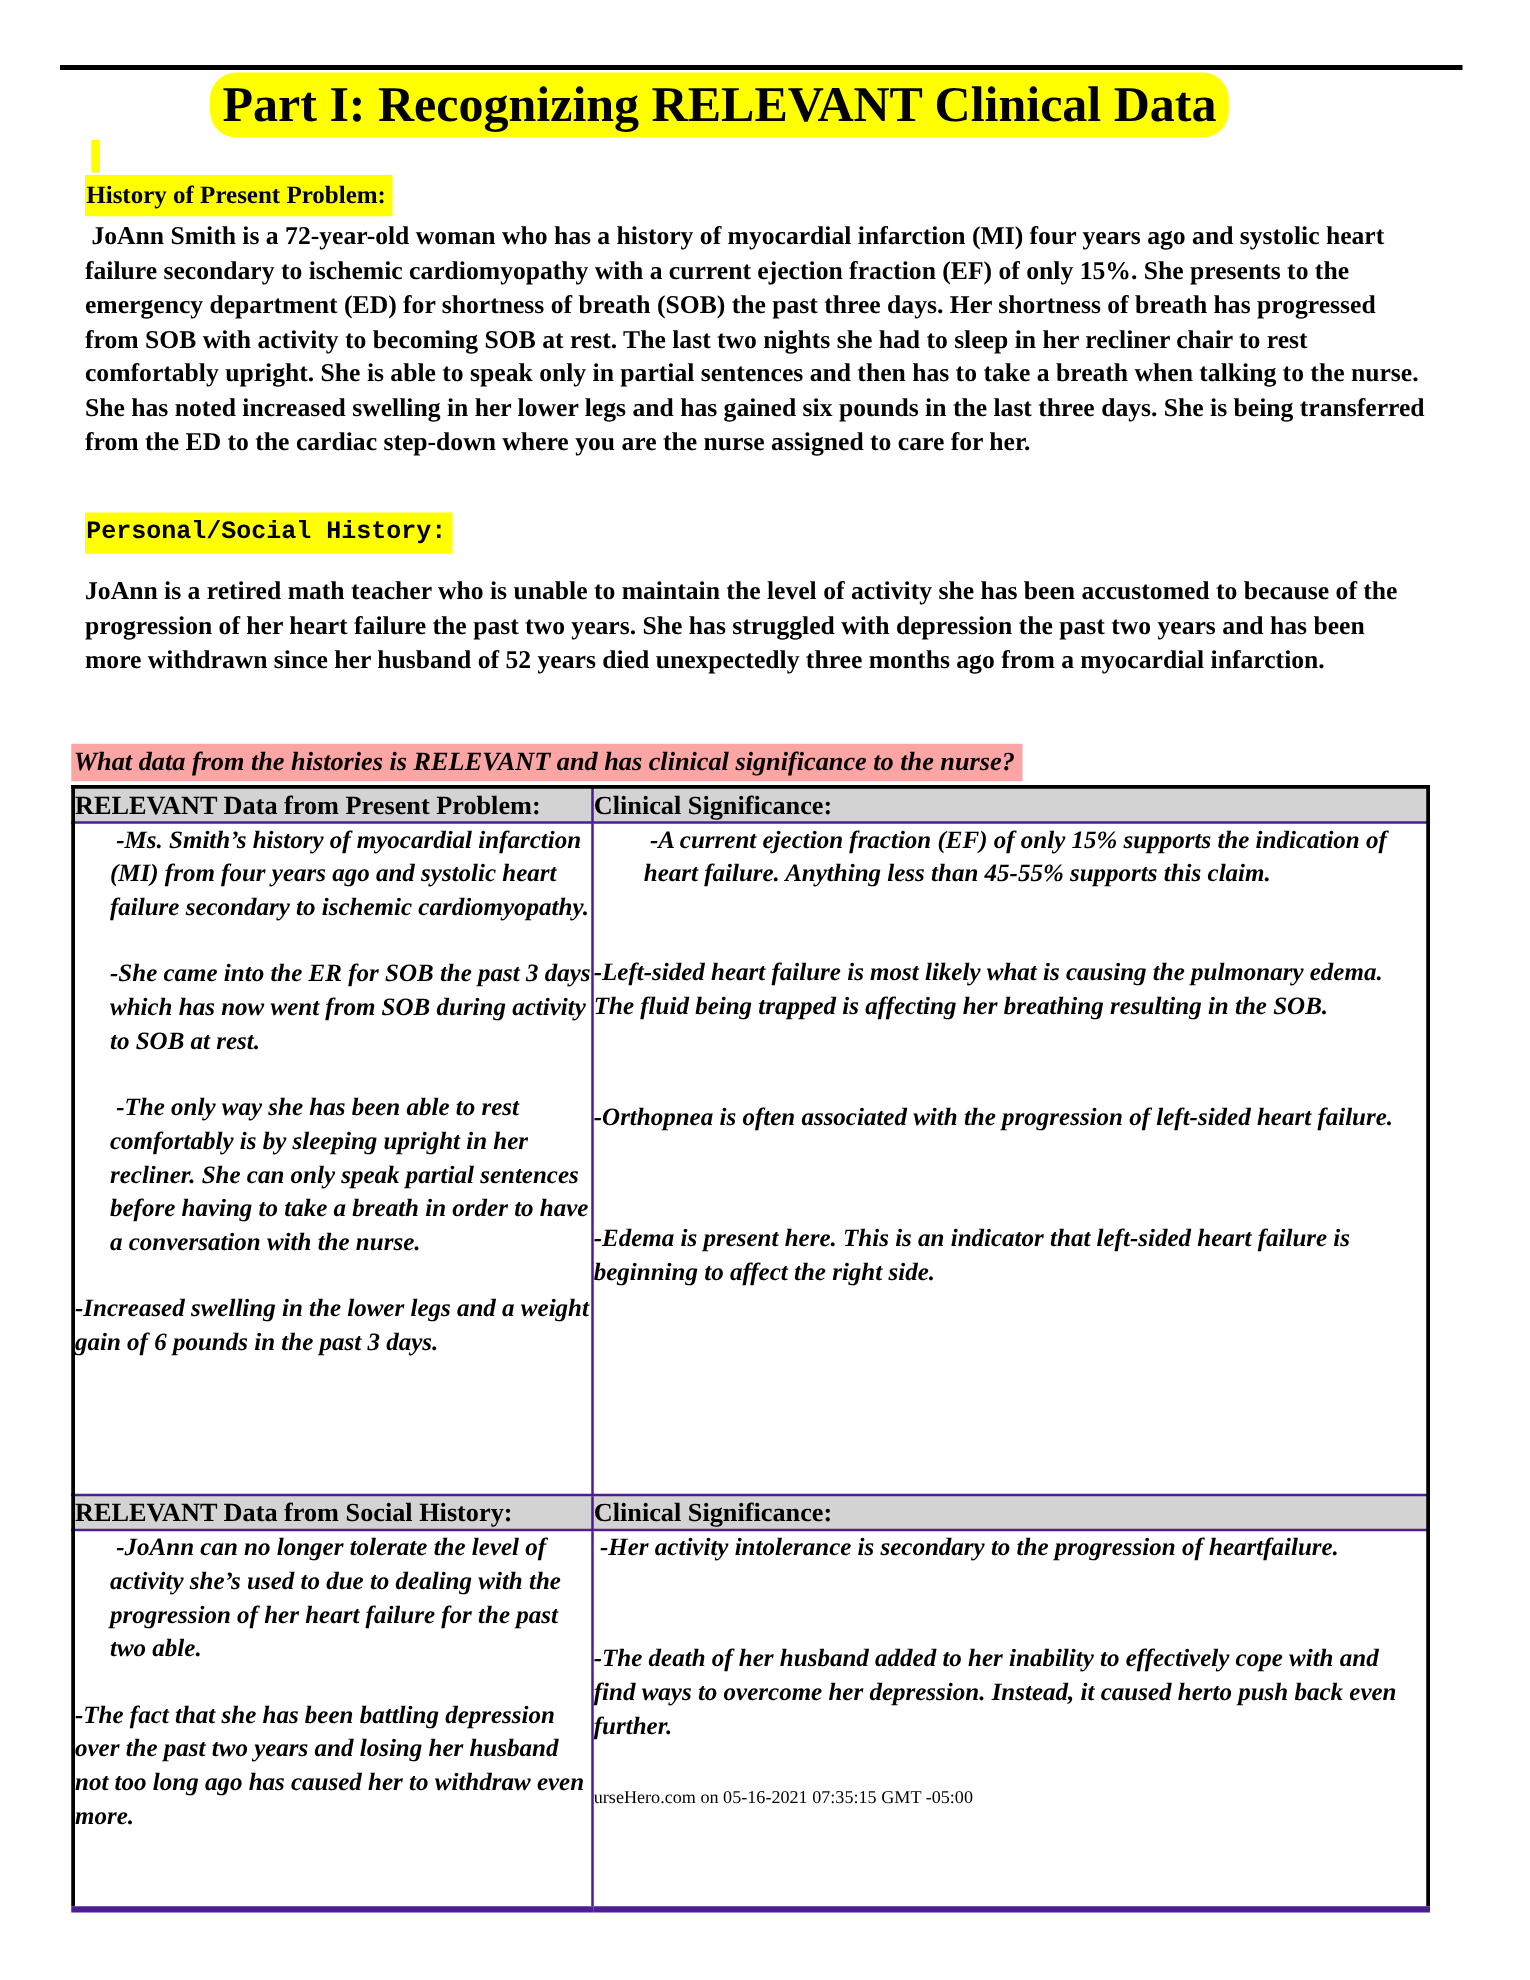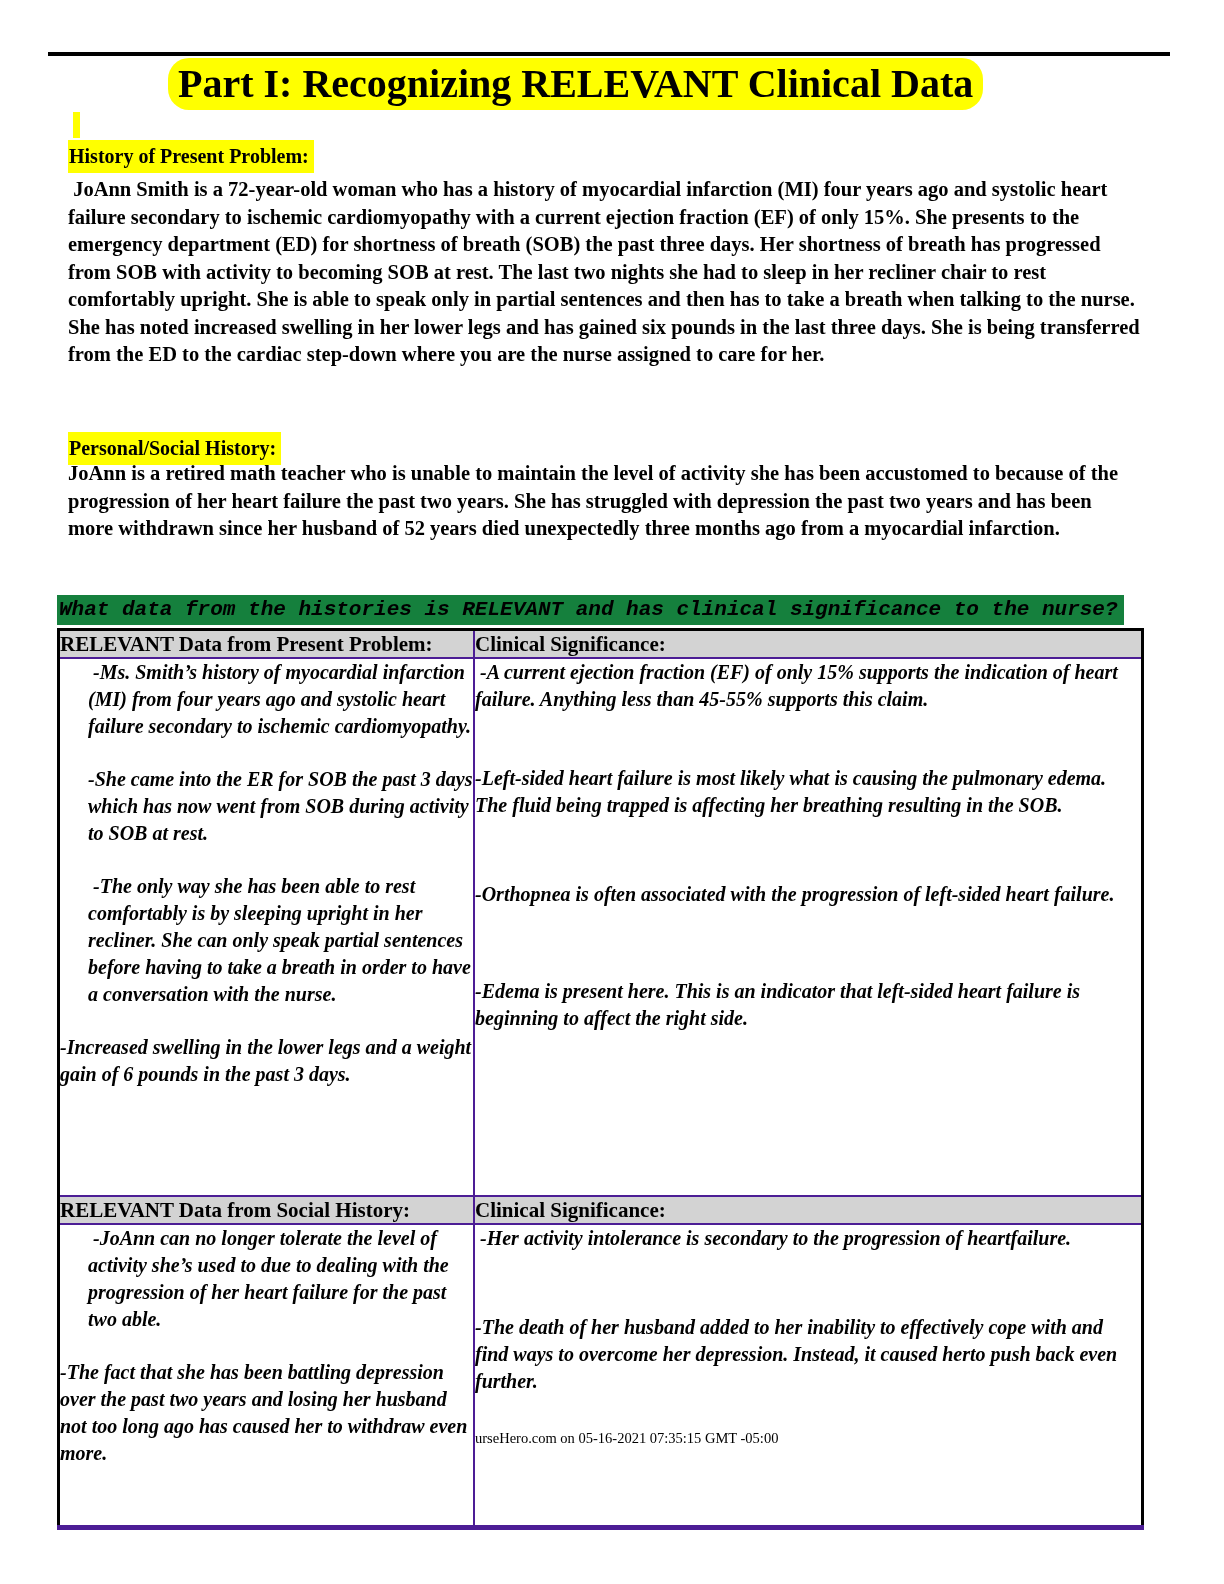--- a/index.html
+++ b/index.html
@@ -13,21 +13,21 @@
     position:absolute;left:168px;top:58px;
     font-size:40px;font-weight:700;line-height:48px;
     padding:2px 10px;white-space:nowrap;
   }
   .stray-mark{position:absolute;left:73px;top:112px;width:7px;height:26px;}
   .sec-heading{
     position:absolute;font-size:20px;font-weight:700;line-height:30px;
     padding:1px 5px 2px 1px;white-space:nowrap;
   }
   .heading-1{left:68px;top:140px;}
-  .heading-2{left:68px;top:432px;}
+  .heading-2{left:68px;top:410px;font-family:Liberation Mono, monospace;}
   .body-par{
     position:absolute;left:68px;width:1072px;
     font-size:20.5px;font-weight:700;line-height:27.5px;
     white-space:pre-wrap;
   }
   .par-1{top:176px;}
   .par-2{top:460px;}
   .question{
     position:absolute;left:57px;top:595px;
     font-size:21px;font-weight:700;font-style:italic;line-height:27px;
@@ -47,21 +47,21 @@
   tr.content-row-2 td{height:300px;border-bottom-width:5px;}
   td.cell{padding:6px 10px 4px 8px;}
   .cell p{
     margin:0;font-size:20px;font-weight:700;font-style:italic;
     line-height:27px;white-space:pre-wrap;
   }
   .col-left{width:413px;}
   .col-right{width:666px;}
   
   .mb-s{margin-bottom:26px !important;padding-left:28px;}
-  .mb-m{margin-bottom:52px !important;}
+  .mb-m{margin-bottom:52px !important;padding-left:40px;}
   .mb-l{margin-bottom:62px !important;}
   .mb-xl{margin-bottom:70px !important;}
   .footer-line{
     margin-top:34px;font-size:14.5px;font-weight:400;font-style:normal;
     line-height:18px;white-space:nowrap;
   }
 </style>
 </head>
 <body>
 
@@ -74,21 +74,21 @@
   <div class="stray-mark hl" style="background: rgb(255, 255, 0);"></div>
 
   <div class="sec-heading heading-1 hl" style="background: rgb(255, 255, 0);">History of Present Problem:</div>
 
   <div class="body-par par-1"> JoAnn Smith is a 72-year-old woman who has a history of myocardial infarction (MI) four years ago and systolic heart failure secondary to ischemic cardiomyopathy with a current ejection fraction (EF) of only 15%. She presents to the emergency department (ED) for shortness of breath (SOB) the past three days. Her shortness of breath has progressed from SOB with activity to becoming SOB at rest. The last two nights she had to sleep in her recliner chair to rest comfortably upright. She is able to speak only in partial sentences and then has to take a breath when talking to the nurse. She has noted increased swelling in her lower legs and has gained six pounds in the last three days. She is being transferred from the ED to the cardiac step-down where you are the nurse assigned to care for her.</div>
 
   <div class="sec-heading heading-2 hl" style="background: rgb(255, 255, 0);">Personal/Social History:</div>
 
   <div class="body-par par-2">JoAnn is a retired math teacher who is unable to maintain the level of activity she has been accustomed to because of the progression of her heart failure the past two years. She has struggled with depression the past two years and has been more withdrawn since her husband of 52 years died unexpectedly three months ago from a myocardial infarction.</div>
 
-  <div class="question hl" style="background: #15803d; font-family: Liberation Mono, monospace;">What data from the histories is RELEVANT and has clinical significance to the nurse?</div>
+  <div class="question hl" style="background: #fca5a5;">What data from the histories is RELEVANT and has clinical significance to the nurse?</div>
 
   <table class="data">
     <tbody>
         <tr class="header-row-1">
       <td class="hdr hdr-bg col-left" style="background: rgb(211, 211, 211);">RELEVANT Data from Present Problem:</td>
       <td class="hdr hdr-bg col-right" style="background: rgb(211, 211, 211);">Clinical Significance:</td>
     </tr>
     <tr class="content-row-1">
       <td class="cell col-left">
         <p class="mb-s"> -Ms. Smith’s history of myocardial infarction (MI) from four years ago and systolic heart failure secondary to ischemic cardiomyopathy.</p>

